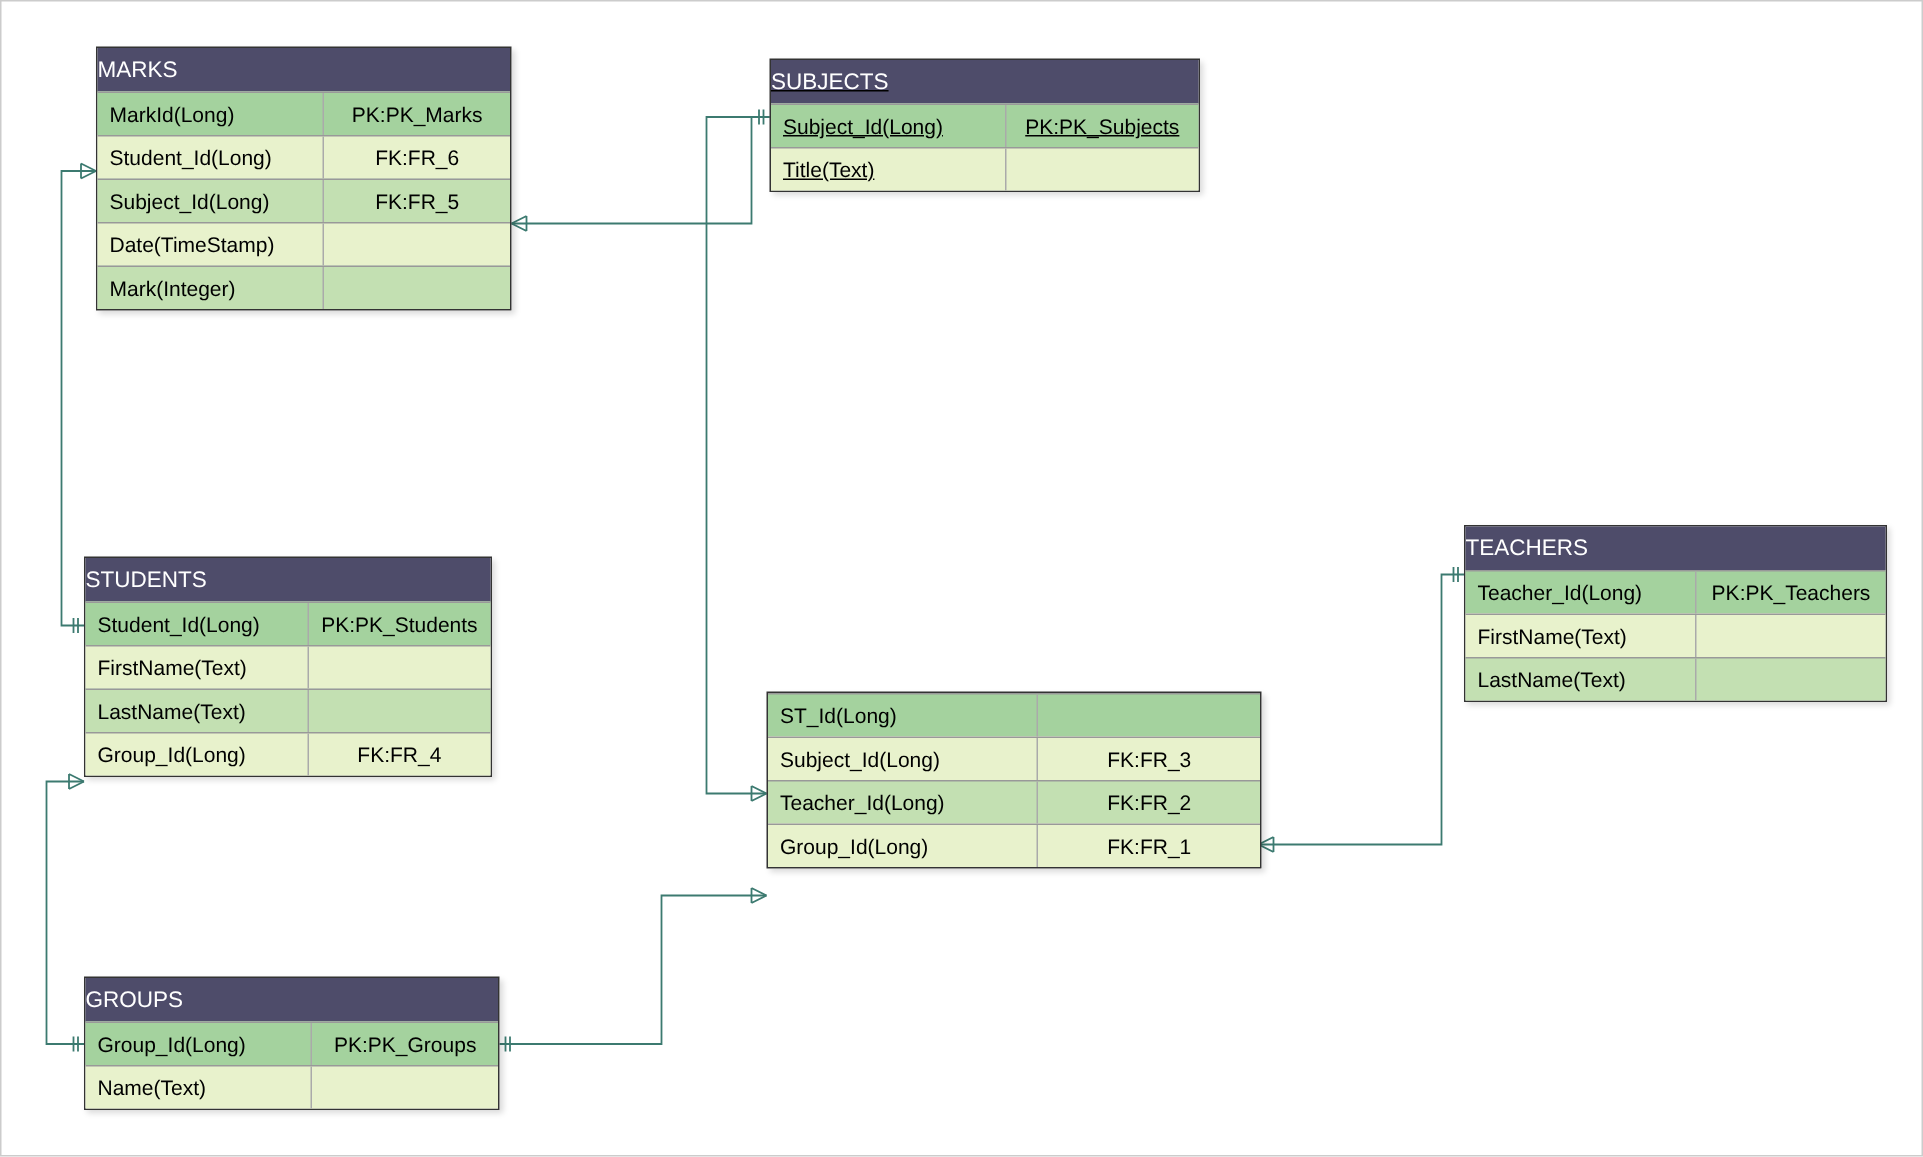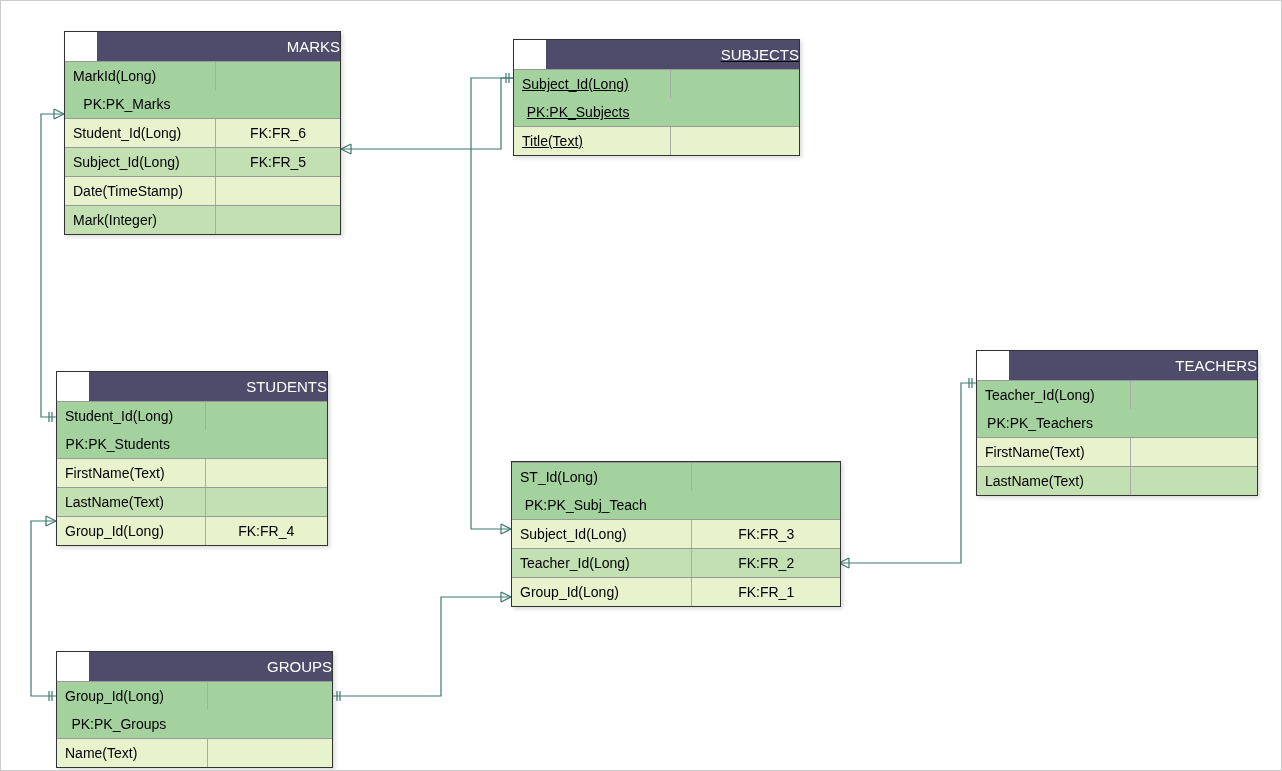--- a/index.html
+++ b/index.html
@@ -15,43 +15,42 @@
     box-sizing: border-box;
   }
   .entity {
     position: absolute;
     border: 1px solid #333;
     box-shadow: 2px 2px 4px rgba(0,0,0,0.15);
   }
   .entity-header {
     background: #4e4c6a;
     color: #ffffff;
-    text-align: right;
+    text-align: left;
     padding: 6px 0;
     font-size: 15px;
     font-weight: normal;
-    margin-left: 32px;
   }
   .entity-row {
     display: flex;
     border-top: 1px solid #999;
   }
   .entity-row > div {
     padding: 6px 8px;
     box-sizing: border-box;
   }
   .col-left {
     width: 55%;
     border-right: 1px solid #aaa;
   }
   .col-right {
     width: 45%;
     text-align: center;
   }
-  .pk { background: #a4d29e; flex-direction: column; }
+  .pk { background: #a4d29e; }
   .row-even { background: #e8f2cc; }
   .row-odd  { background: #c3e0b2; }
   svg.connections {
     position: absolute;
     left: 0; top: 0;
     width: 1282px; height: 771px;
     pointer-events: none;
   }
 </style>
 </head>
@@ -148,21 +147,20 @@
   </div>
   <div class="entity-row row-even">
     <div class="col-left">Group_Id(Long)</div>
     <div class="col-right">FK:FR_4</div>
   </div>
 </div>
 
 <div class="entity" style="left:510px; top:460px; width:328px;">
   <div class="entity-row pk">
     <div class="col-left">ST_Id(Long)</div>
-    <div class="col-right">PK:PK_Subj_Teach</div>
   </div>
   <div class="entity-row row-even">
     <div class="col-left">Subject_Id(Long)</div>
     <div class="col-right">FK:FR_3</div>
   </div>
   <div class="entity-row row-odd">
     <div class="col-left">Teacher_Id(Long)</div>
     <div class="col-right">FK:FR_2</div>
   </div>
   <div class="entity-row row-even">

